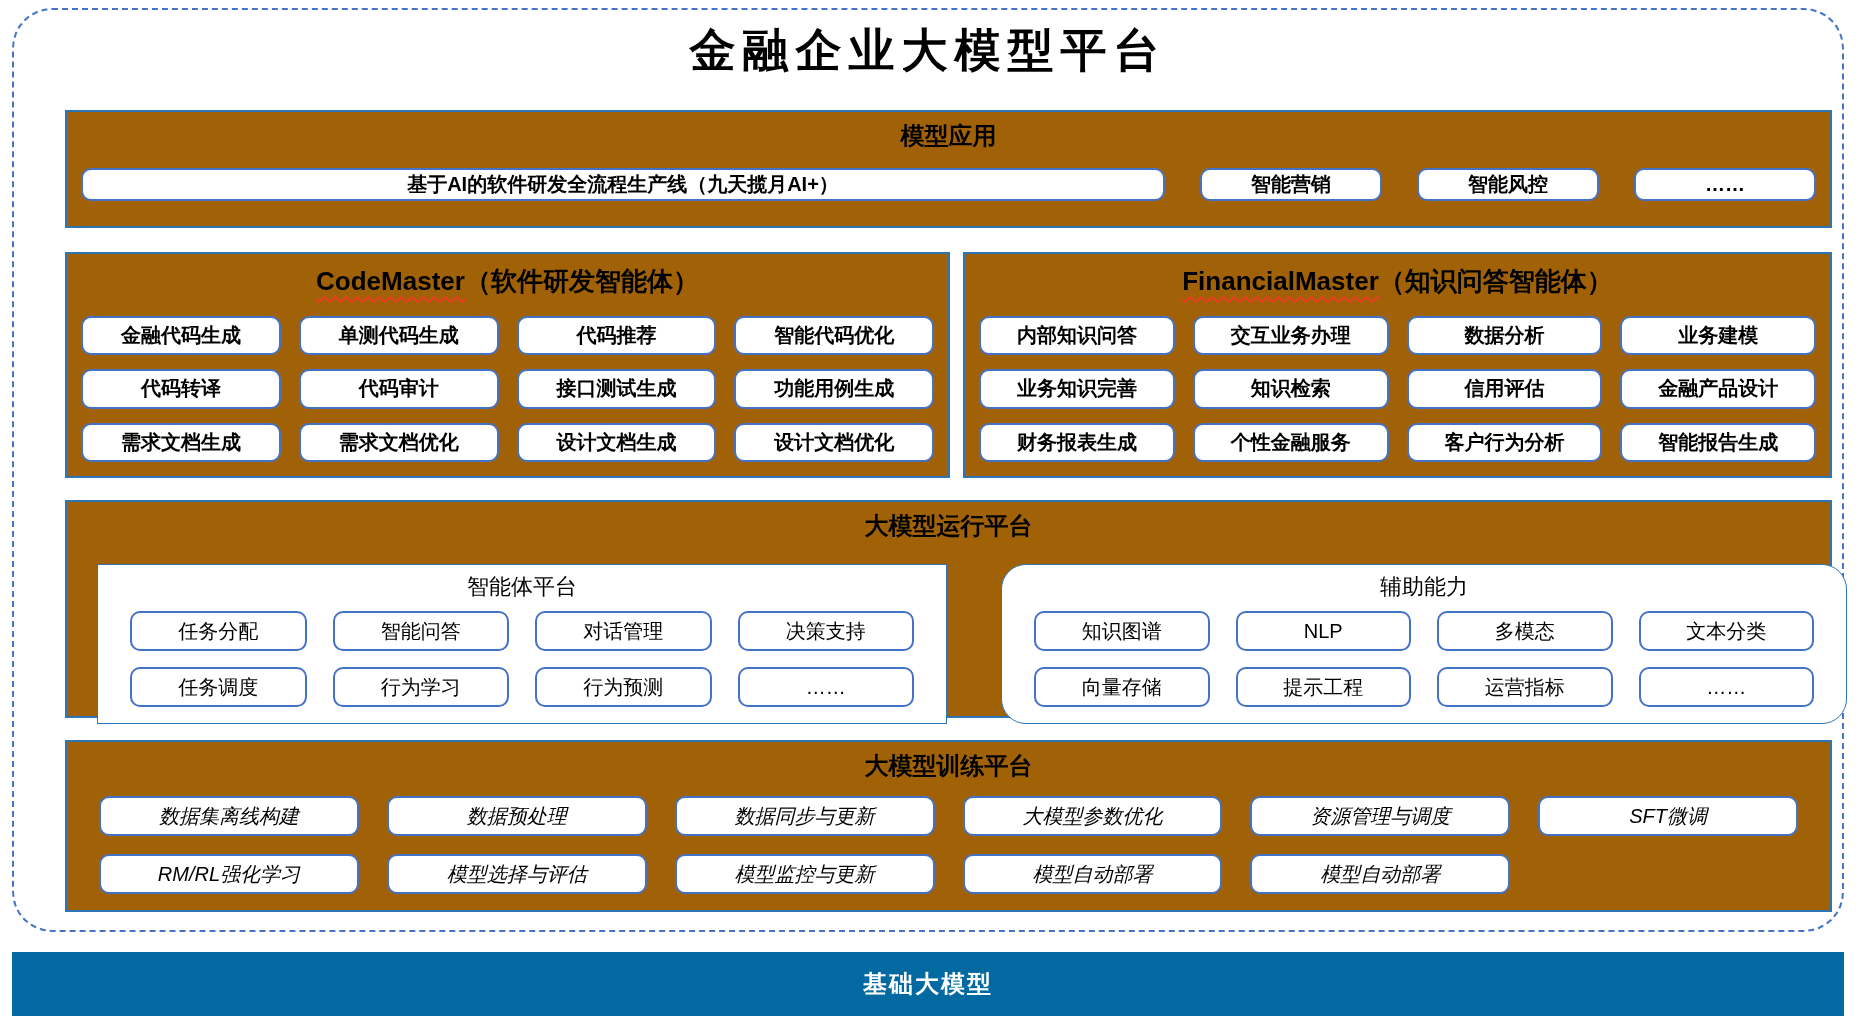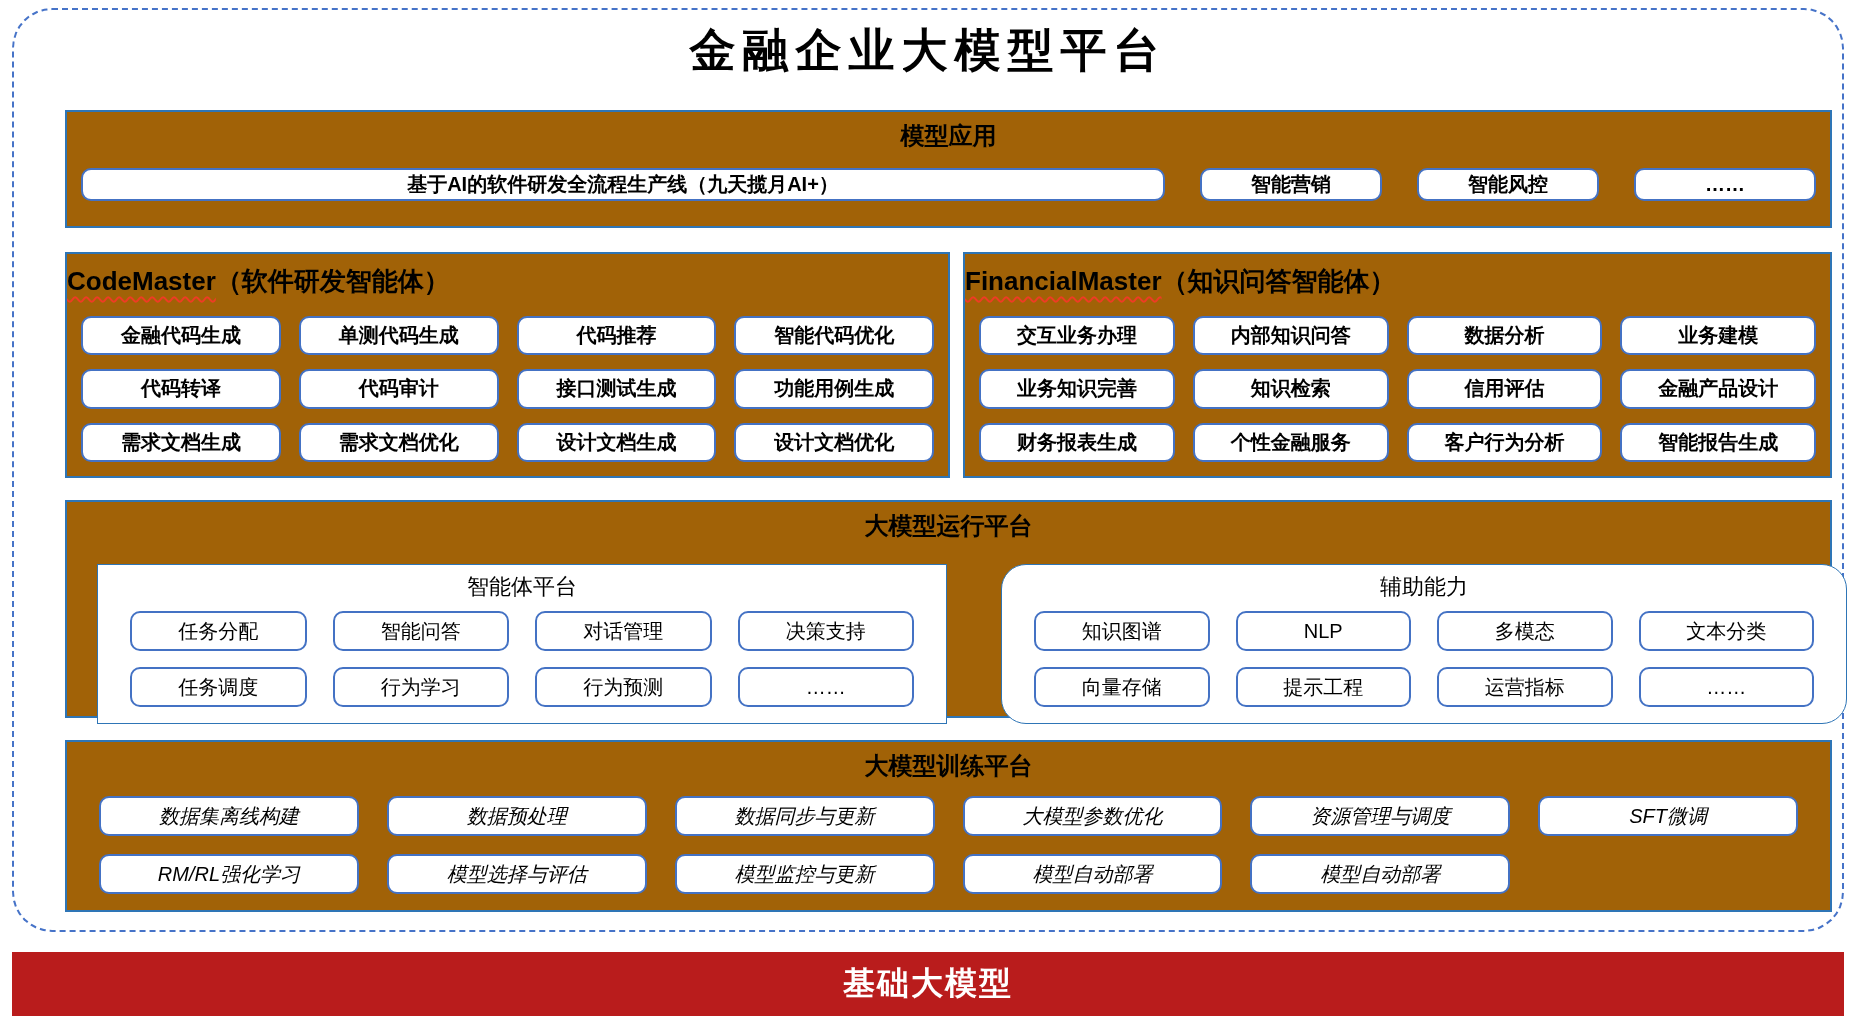--- a/index.html
+++ b/index.html
@@ -33,21 +33,21 @@
   .bold{font-weight:700;}
   
   .app-row{
     position:absolute;left:14px;right:14px;top:56px;height:33px;
     display:flex;justify-content:space-between;
   }
   .app-wide{width:1084px;}
   .app-small{width:182px;}
   
   .agent-title{
-    text-align:left;font-weight:700;font-size:26px;padding-top:10px;
+    text-align:center;font-weight:700;font-size:26px;padding-top:10px;
   }
   .squiggle{
     text-decoration-line:underline;text-decoration-style:wavy;
     text-decoration-color:#EF3B24;text-decoration-thickness:2px;
     text-underline-offset:6px;
   }
   .agent-grid{
     position:absolute;left:14px;right:14px;top:62px;bottom:14px;
     display:grid;grid-template-columns:repeat(4,1fr);
     column-gap:18px;row-gap:14px;
@@ -64,22 +64,22 @@
   }
   
   .train-grid{
     position:absolute;left:32px;right:32px;top:54px;bottom:16px;
     display:grid;grid-template-columns:repeat(6,1fr);
     column-gap:28px;row-gap:18px;font-style:italic;
   }
   
   .footer-bar{
     position:absolute;left:12px;top:952px;width:1832px;height:64px;
-    background:#b91c1c;color:#fff;display:flex;align-items:center;justify-content:center;
-    font-size:32px;font-weight:700;letter-spacing:2px;
+    background:#0369a1;color:#fff;display:flex;align-items:center;justify-content:center;
+    font-size:24px;font-weight:700;letter-spacing:2px;
   }
 </style>
 </head>
 <body>
 
 <div class="outer-frame"></div>
 
 <div class="page-title">金融企业大模型平台</div>
 
 <div class="sec" style="left:65px;top:110px;width:1767px;height:118px;">
@@ -106,22 +106,22 @@
     <div class="item bold">需求文档生成</div>
     <div class="item bold">需求文档优化</div>
     <div class="item bold">设计文档生成</div>
     <div class="item bold">设计文档优化</div>
   </div>
 </div>
 
 <div class="sec" style="left:963px;top:252px;width:869px;height:226px;">
   <div class="agent-title"><span class="squiggle">FinancialMaster</span><span>（知识问答智能体）</span></div>
   <div class="agent-grid">
+    <div class="item bold">内部知识问答</div>
     <div class="item bold">交互业务办理</div>
-    <div class="item bold">内部知识问答</div>
     <div class="item bold">数据分析</div>
     <div class="item bold">业务建模</div>
     <div class="item bold">业务知识完善</div>
     <div class="item bold">知识检索</div>
     <div class="item bold">信用评估</div>
     <div class="item bold">金融产品设计</div>
     <div class="item bold">财务报表生成</div>
     <div class="item bold">个性金融服务</div>
     <div class="item bold">客户行为分析</div>
     <div class="item bold">智能报告生成</div>

